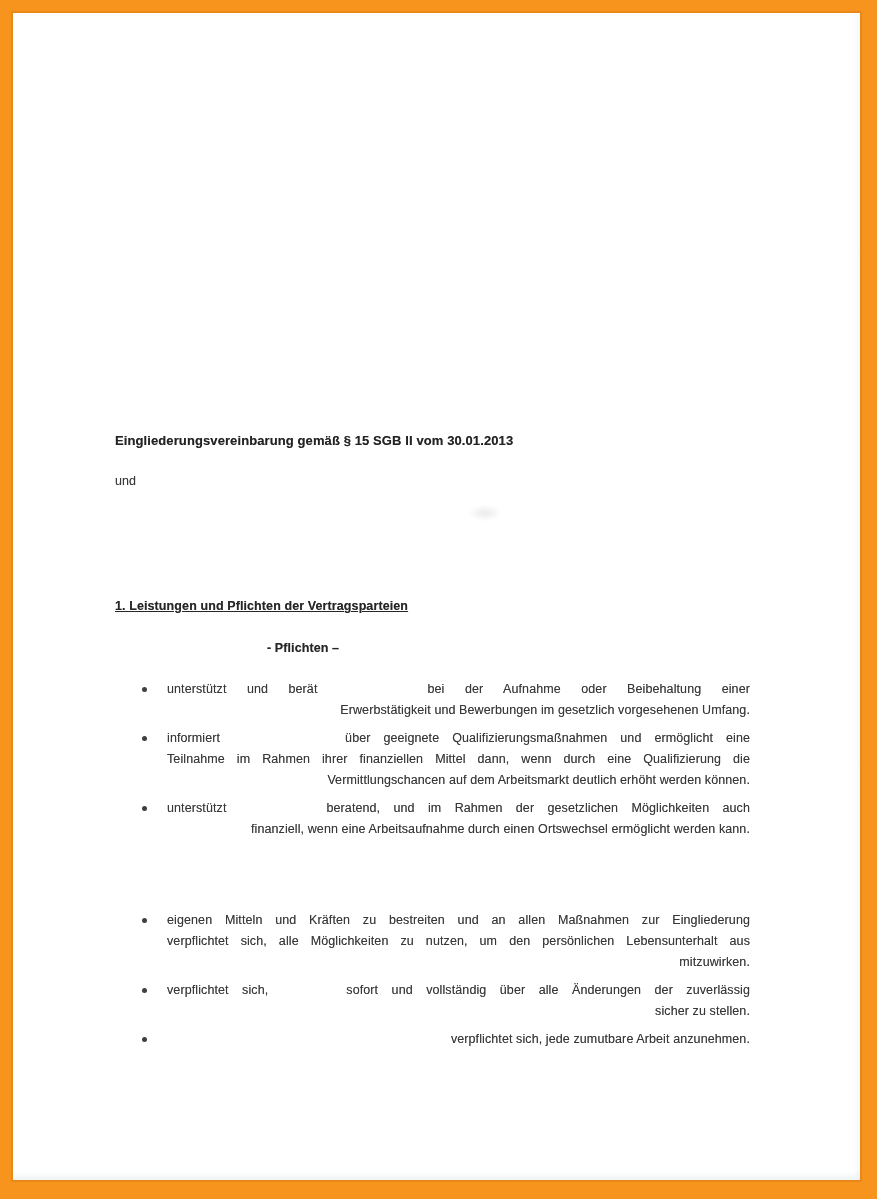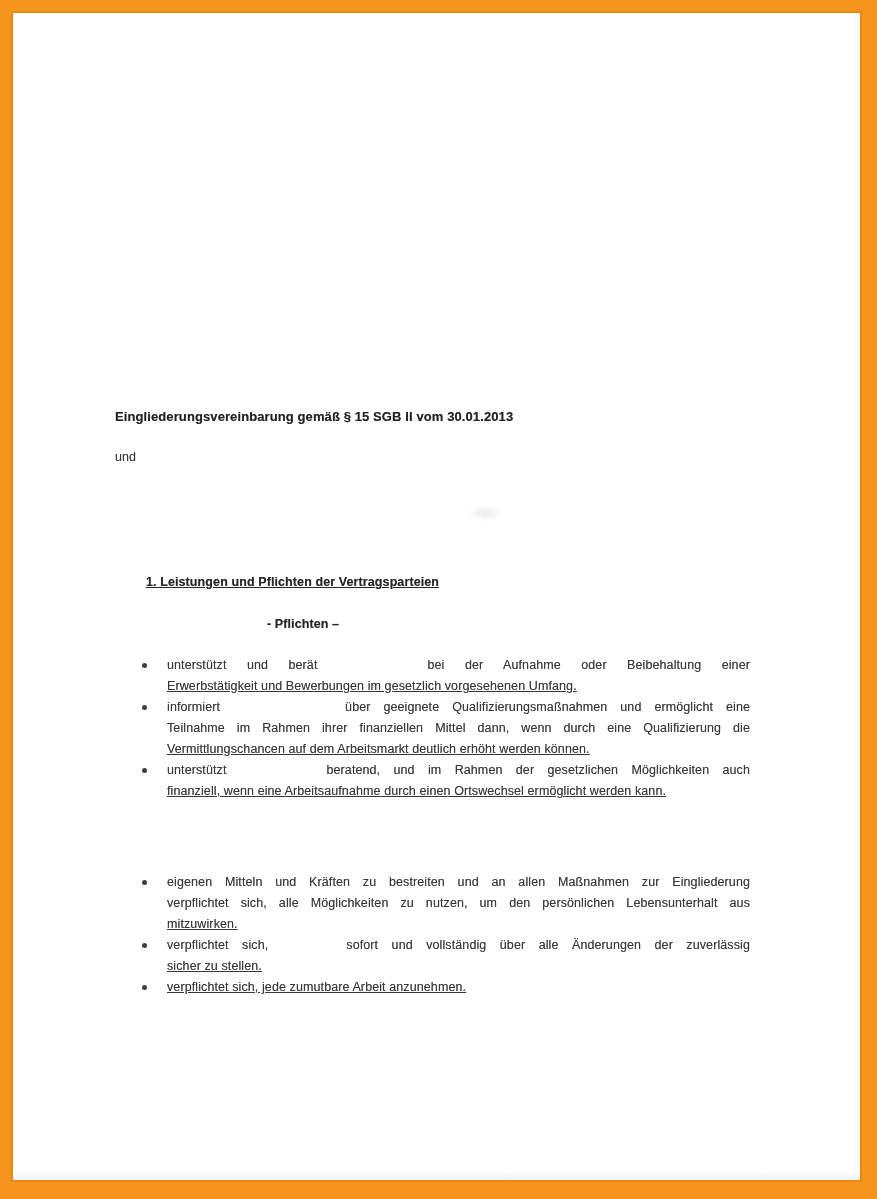--- a/index.html
+++ b/index.html
@@ -25,56 +25,56 @@
     content: ''; position: absolute; top: 0; bottom: 0; right: 0; width: 7px;
     background: linear-gradient(to right, rgba(255,255,255,0), rgba(205,220,230,0.22));
   }
   .smudge {
     position: absolute; left: 455px; top: 492px; width: 34px; height: 16px;
     background: radial-gradient(ellipse at center, rgba(150,150,160,0.20), rgba(150,150,160,0) 70%);
     filter: blur(1px);
   }
   .content {
     position: absolute;
-    left: 102px; top: 394px;
+    left: 102px; top: 418px;
     width: 635px;
     color: #383838;
     font-size: 12.5px;
     letter-spacing: 0.1px;
     text-shadow: 0 0 0.5px rgba(60,60,60,0.55);
   }
   .doc-title {
     font-size: 13px; font-weight: bold; color: #232323;
     line-height: 20px; margin: 0;
   }
   .party-word { line-height: 20px; }
   .between { margin-top: 45px; }
   .and { margin-top: 20px; }
   .section-heading {
     margin-top: 105px;
     font-weight: bold; color: #262626;
     text-decoration: underline;
-    line-height: 20px; font-size: 12.5px; margin-left: 31px;
+    line-height: 20px; font-size: 12.5px;
   }
   .party-label {
     margin-top: 22px; margin-left: 152px;
     font-weight: bold; color: #262626;
     line-height: 20px;
   }
   .bullets { margin-top: 21px; }
   .bullets.second { margin-top: 70px; }
-  .bullet { position: relative; padding-left: 52px; }
+  .bullet { position: relative; padding-left: 52px; margin-top: 7px; }
   .dot {
     position: absolute; left: 27px; top: 8px;
     width: 5px; height: 5px; border-radius: 50%;
     background: #3f3f3f;
   }
   .bullet div { line-height: 21px; }
   .jline { text-align: justify; text-align-last: justify; }
-  .lline { text-align: left; text-decoration: underline; }
+  .lline { text-align: right; }
   .redact { display: inline-block; height: 1px; }
   .w110 { width: 110px; }
   .w125 { width: 125px; }
   .w100 { width: 100px; }
   .w78  { width: 78px;  }
 </style>
 </head>
 <body>
 
 <div class="page">

